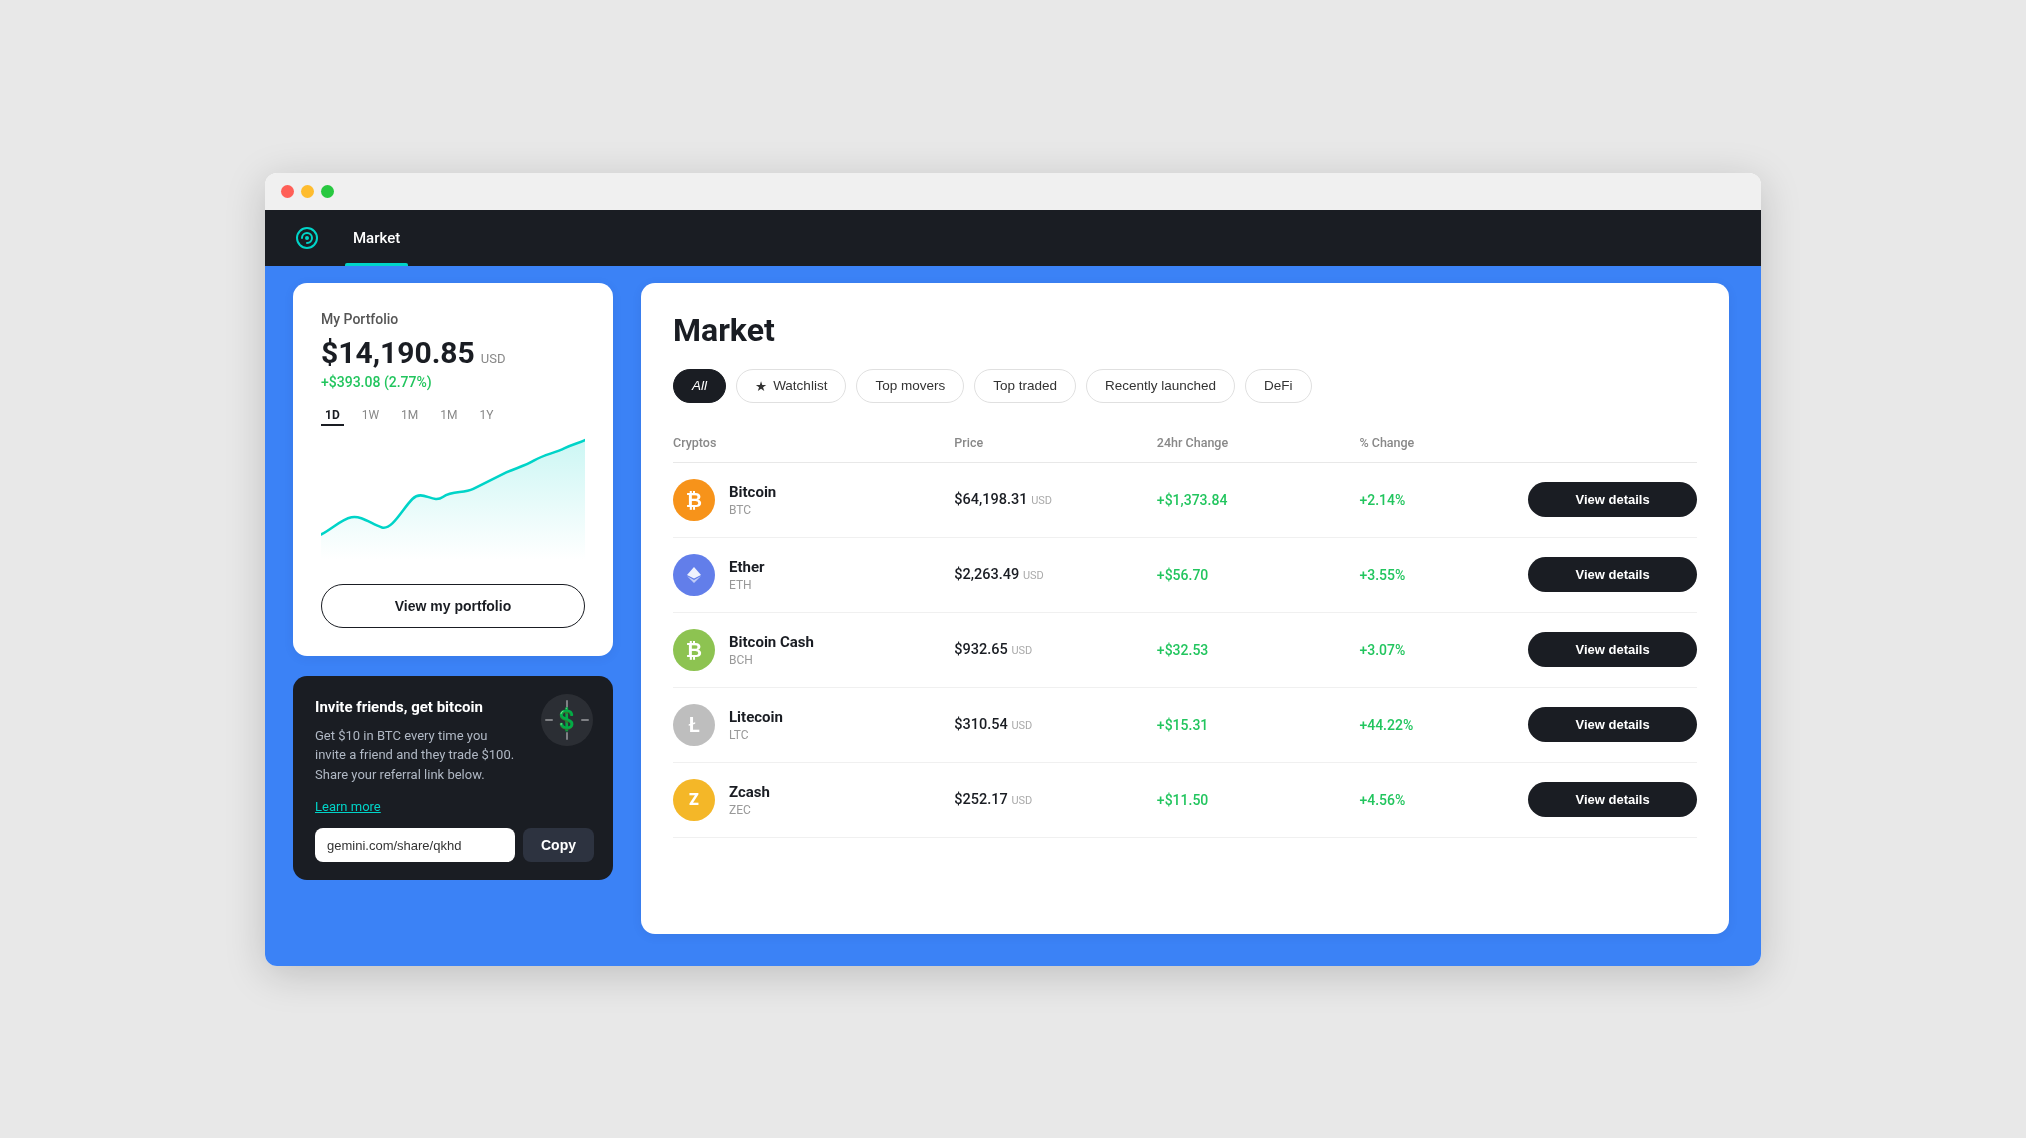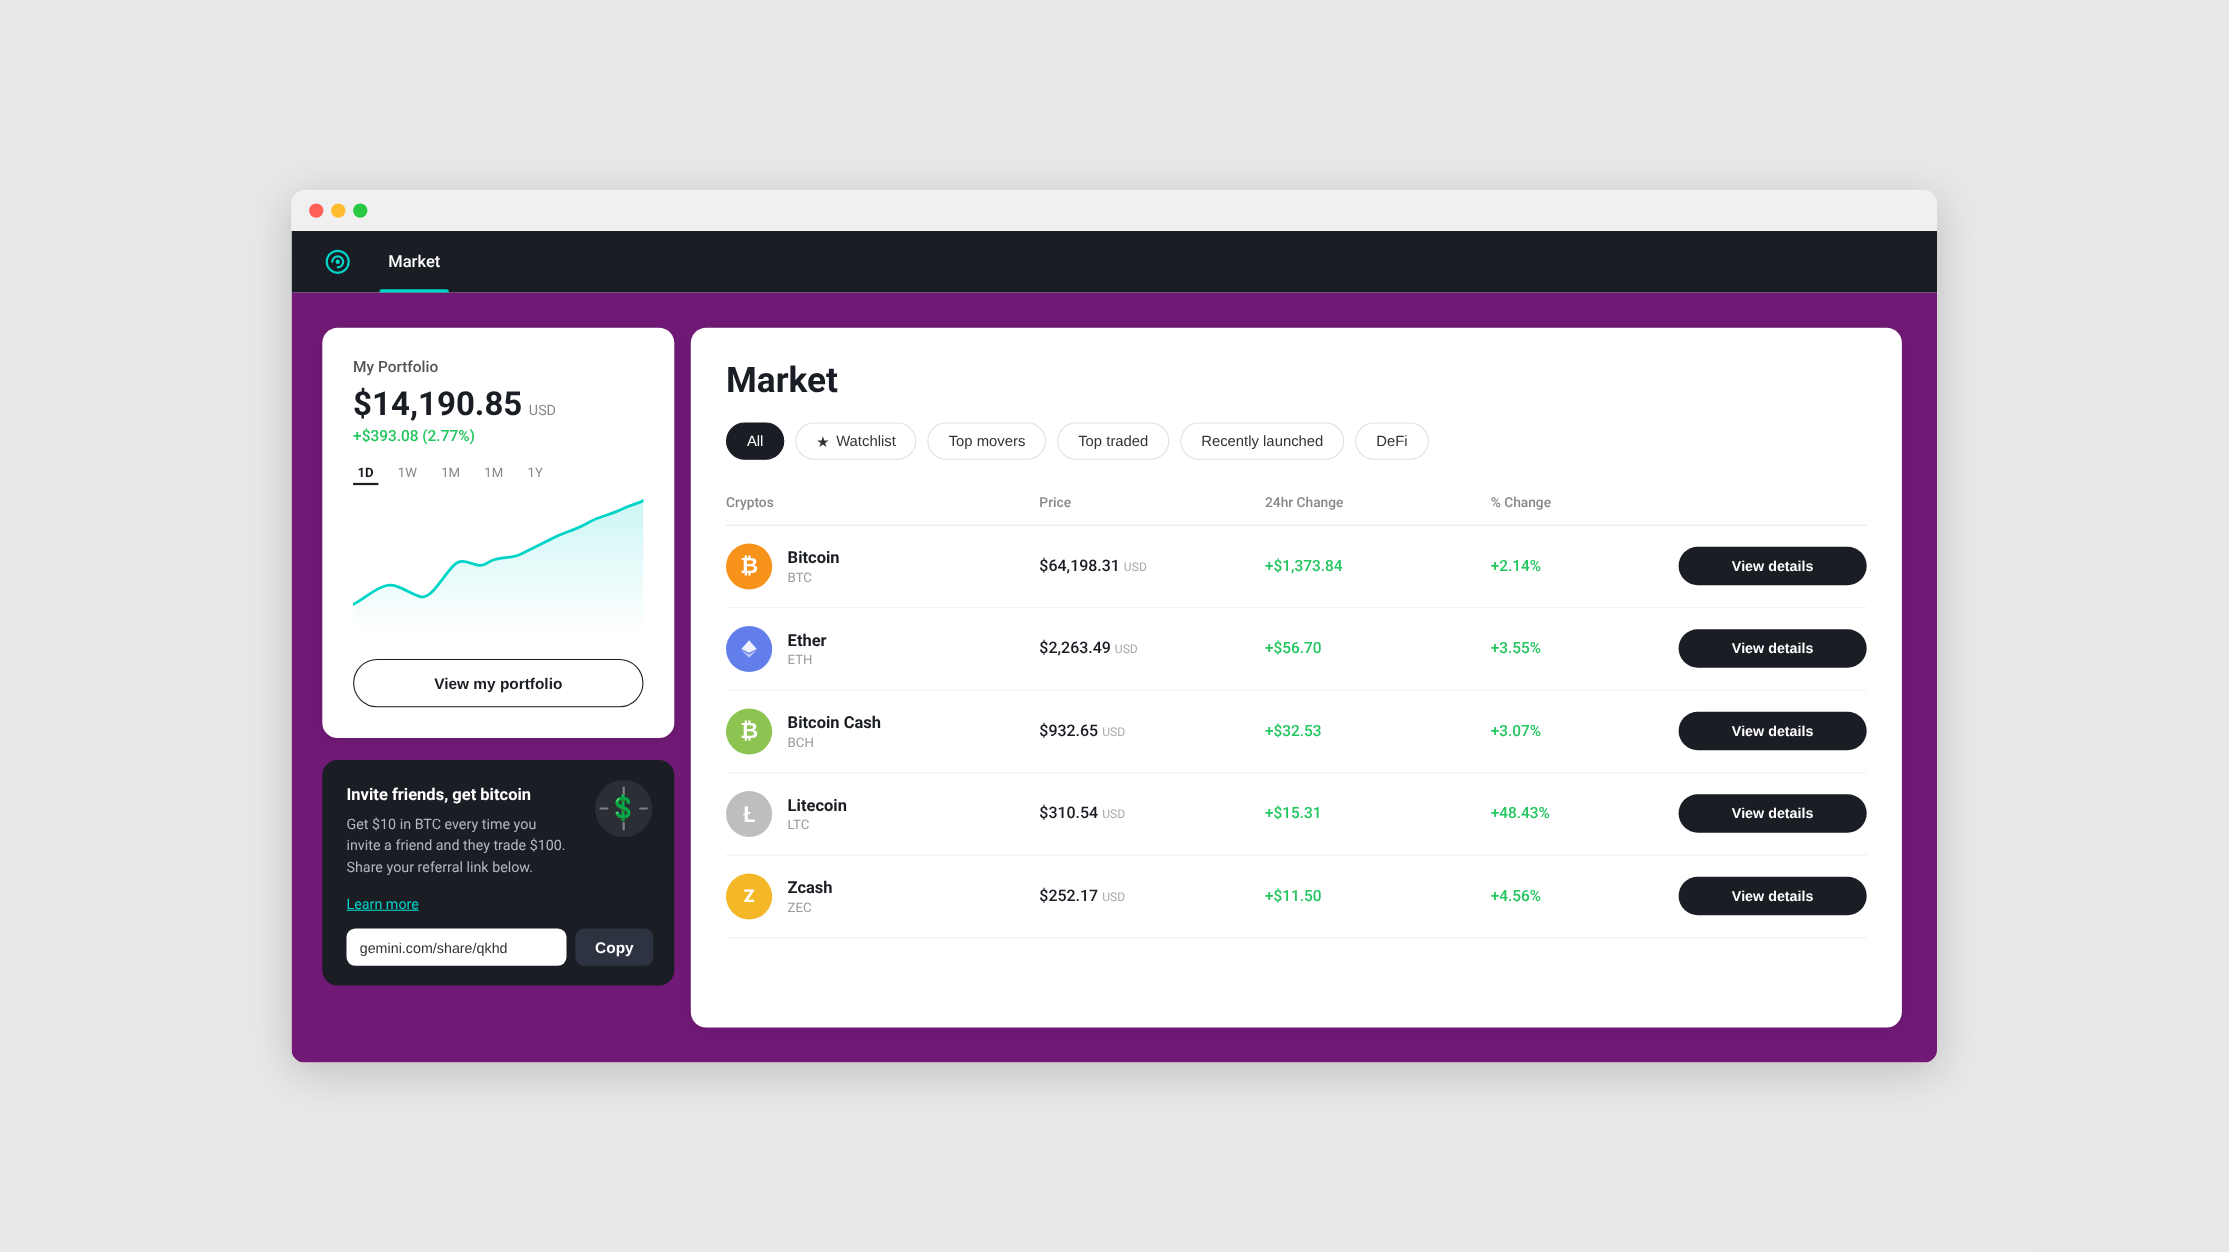--- a/index.html
+++ b/index.html
@@ -66,24 +66,24 @@
       position: absolute;
       bottom: 0;
       left: 0; right: 0;
       height: 3px;
       background: #00d4c8;
       border-radius: 2px 2px 0 0;
     }
 
     
     .main-content {
-      background: #701a75;
-      display: flex;
-      padding: 32px 32px 32px 28px;
-      gap: 15px;
+      background: #3b82f6;
+      display: flex;
+      padding: 17px 32px 32px 28px;
+      gap: 28px;
       min-height: 700px;
     }
 
     
     .left-panel {
       width: 320px;
       flex-shrink: 0;
       display: flex;
       flex-direction: column;
       gap: 20px;
@@ -257,20 +257,21 @@
       color: #333;
       cursor: pointer;
       display: flex;
       align-items: center;
       gap: 6px;
     }
     .filter-tab.active {
       background: #1a1d23;
       color: #fff;
       border-color: #1a1d23;
+      font-style: italic;
     }
 
     
     .crypto-table {
       width: 100%;
     }
     .table-header {
       display: grid;
       grid-template-columns: 2.5fr 1.8fr 1.8fr 1.5fr 1.5fr;
       padding: 8px 0 12px 0;
@@ -514,21 +515,21 @@
             <div class="crypto-icon" style="background:#bebebe;">Ł</div>
             <div>
               <div class="crypto-name">Litecoin</div>
               <div class="crypto-symbol">LTC</div>
             </div>
           </div>
           <div class="price-cell">
             $310.54 <span class="usd-small">USD</span>
           </div>
           <div class="change-positive">+$15.31</div>
-          <div class="change-positive">+48.43%</div>
+          <div class="change-positive">+44.22%</div>
           <button class="view-details-btn">View details</button>
         </div>
 
         <div class="table-row">
           <div class="crypto-info">
             <div class="crypto-icon" style="background:#f4b728;">
               <span style="font-size:16px;font-weight:900;">Z</span>
             </div>
             <div>
               <div class="crypto-name">Zcash</div>

